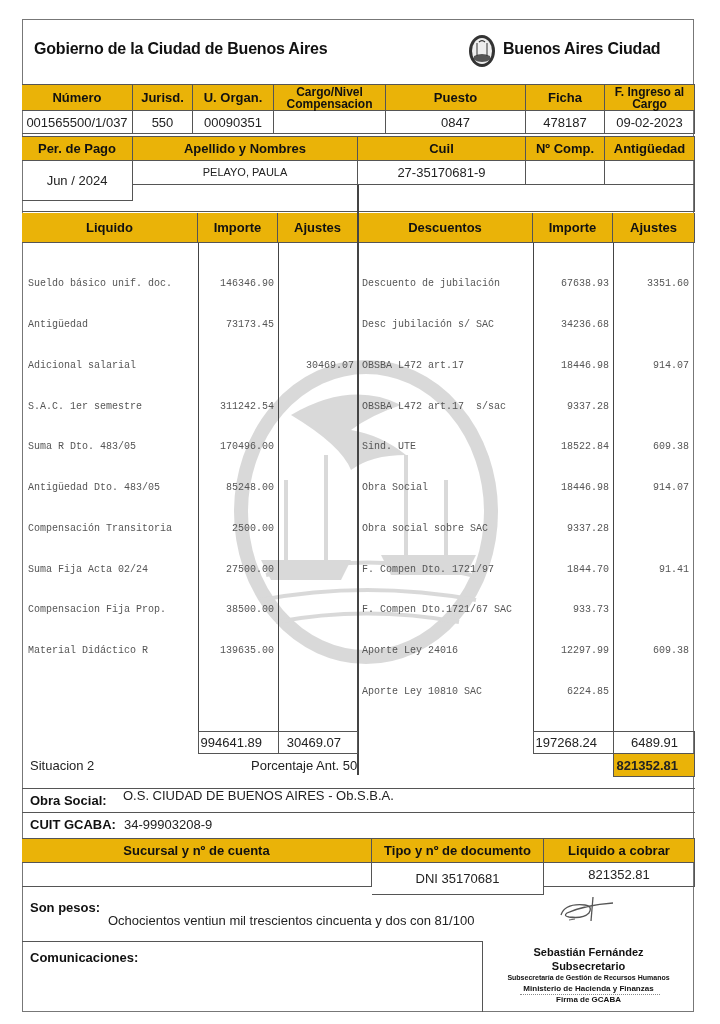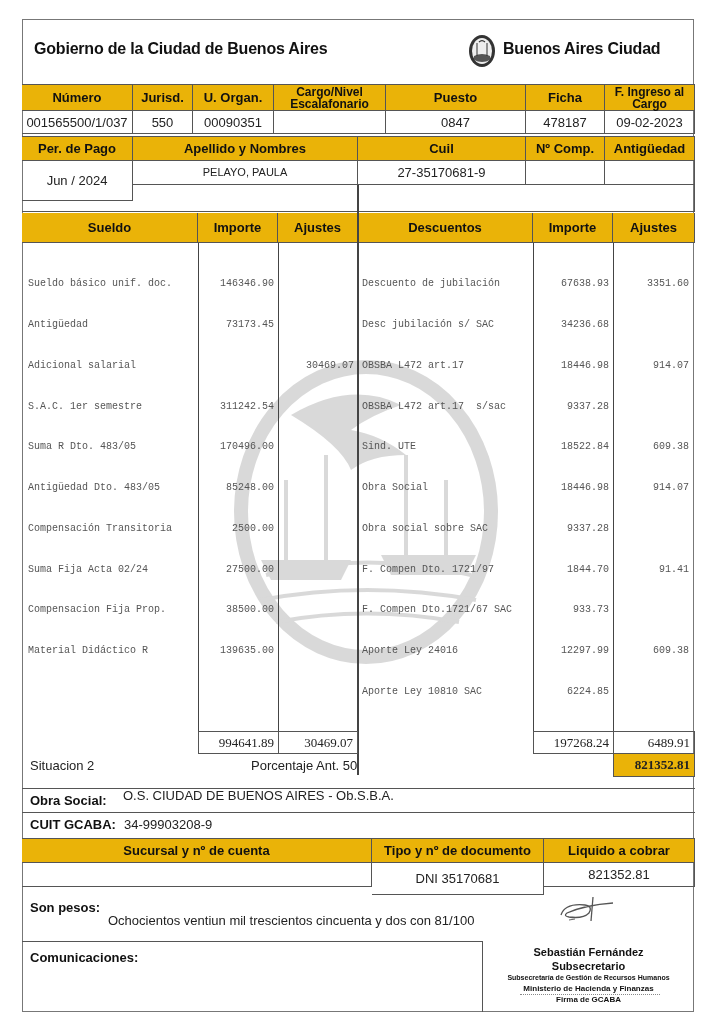--- a/index.html
+++ b/index.html
@@ -17,22 +17,22 @@
           border-right: 1px solid #555; border-bottom: 1px solid #555; font-size: 13px; line-height: 1.0; color: #222; }
   .gray { background: #eab308; font-weight: bold; color: #111; }
   .row-line { position: absolute; height: 1px; background: #555; }
   .vline { position: absolute; width: 1px; background: #444; }
 
   .mono { font-family: "Liberation Mono", "DejaVu Sans Mono", monospace; font-size: 10px; color: #555; line-height: 13.6px; white-space: pre; }
   .list { position: absolute; }
   .list div { height: 13.6px; }
   .right { text-align: right; }
 
-  .tot { position: absolute; display: flex; align-items: center; justify-content: flex-end; padding-right: 4px;
-         font-size: 13px; border: 1px solid #555; color: #222; font-family: Liberation Serif, serif; }
+  .tot { position: absolute; display: flex; align-items: center; justify-content: flex-end; padding-right: 16px;
+         font-size: 13px; border: 1px solid #555; color: #222; }
   .txt { position: absolute; font-size: 13px; color: #222; white-space: nowrap; }
   .bold { font-weight: bold; color: #111; }
   .sig { position: absolute; text-align: center; color: #111; white-space: nowrap; }
 
   .watermark { position: absolute; left: 231px; top: 360px; width: 270px; height: 305px; opacity: 0.22; }
 </style>
 </head>
 <body>
 
 <div class="frame"></div>
@@ -45,21 +45,21 @@
   <line x1="19" y1="9" x2="19" y2="22" stroke="#333" stroke-width="1"></line>
   <path d="M11 8 Q14 5 17 8" stroke="#333" fill="none" stroke-width="1.2"></path>
 </svg>
 <div class="abs hdr-title">Gobierno de la Ciudad de Buenos Aires</div>
 <div class="abs hdr-brand">Buenos Aires Ciudad</div>
 
 <div class="row-line" style="left:22px;top:84px;width:673px;"></div>
 <div class="cell gray" style="left:22px;top:85px;width:111px;height:26px;">Número</div>
 <div class="cell gray" style="left:133px;top:85px;width:60px;height:26px;">Jurisd.</div>
 <div class="cell gray" style="left:193px;top:85px;width:81px;height:26px;">U. Organ.</div>
-<div class="cell gray" style="left:274px;top:85px;width:112px;height:26px;font-size:12px;">Cargo/Nivel Escalafonario</div>
+<div class="cell gray" style="left:274px;top:85px;width:112px;height:26px;font-size:12px;">Cargo/Nivel Compensacion</div>
 <div class="cell gray" style="left:386px;top:85px;width:140px;height:26px;">Puesto</div>
 <div class="cell gray" style="left:526px;top:85px;width:79px;height:26px;">Ficha</div>
 <div class="cell gray" style="left:605px;top:85px;width:90px;height:26px;font-size:12px;">F. Ingreso al Cargo</div>
 
 <div class="cell" style="left:22px;top:111px;width:111px;height:23px;">001565500/1/037</div>
 <div class="cell" style="left:133px;top:111px;width:60px;height:23px;">550</div>
 <div class="cell" style="left:193px;top:111px;width:81px;height:23px;">00090351</div>
 <div class="cell" style="left:274px;top:111px;width:112px;height:23px;"></div>
 <div class="cell" style="left:386px;top:111px;width:140px;height:23px;">0847</div>
 <div class="cell" style="left:526px;top:111px;width:79px;height:23px;">478187</div>
@@ -74,21 +74,21 @@
 
 <div class="cell" style="left:22px;top:161px;width:111px;height:40px;">Jun / 2024</div>
 <div class="cell" style="left:133px;top:161px;width:225px;height:24px;font-size:11px;">PELAYO, PAULA</div>
 <div class="cell" style="left:358px;top:161px;width:168px;height:24px;">27-35170681-9</div>
 <div class="cell" style="left:526px;top:161px;width:79px;height:24px;"></div>
 <div class="cell" style="left:605px;top:161px;width:90px;height:24px;"></div>
 
 <div class="cell" style="left:22px;top:185px;width:336px;height:27px;"></div>
 <div class="cell" style="left:358px;top:185px;width:337px;height:27px;"></div>
 
-<div class="cell gray" style="left:22px;top:213px;width:176px;height:30px;">Sueldo</div>
+<div class="cell gray" style="left:22px;top:213px;width:176px;height:30px;">Liquido</div>
 <div class="cell gray" style="left:198px;top:213px;width:80px;height:30px;">Importe</div>
 <div class="cell gray" style="left:278px;top:213px;width:80px;height:30px;">Ajustes</div>
 <div class="cell gray" style="left:358px;top:213px;width:175px;height:30px;">Descuentos</div>
 <div class="cell gray" style="left:533px;top:213px;width:80px;height:30px;">Importe</div>
 <div class="cell gray" style="left:613px;top:213px;width:82px;height:30px;">Ajustes</div>
 
 <svg class="watermark" viewBox="0 0 270 305">
   <ellipse cx="135" cy="152" rx="125" ry="145" fill="none" stroke="#555" stroke-width="14"></ellipse>
   <path d="M60 55 Q120 20 170 45 Q140 55 120 70 Q150 75 175 95 Q140 95 120 110 Q110 85 60 55 Z" fill="#555"></path>
   <g stroke="#555" stroke-width="4" fill="none">

